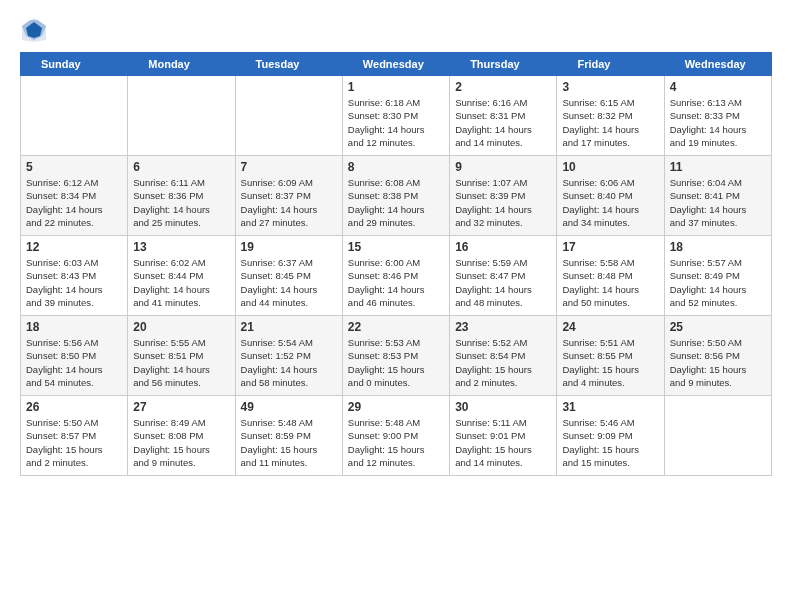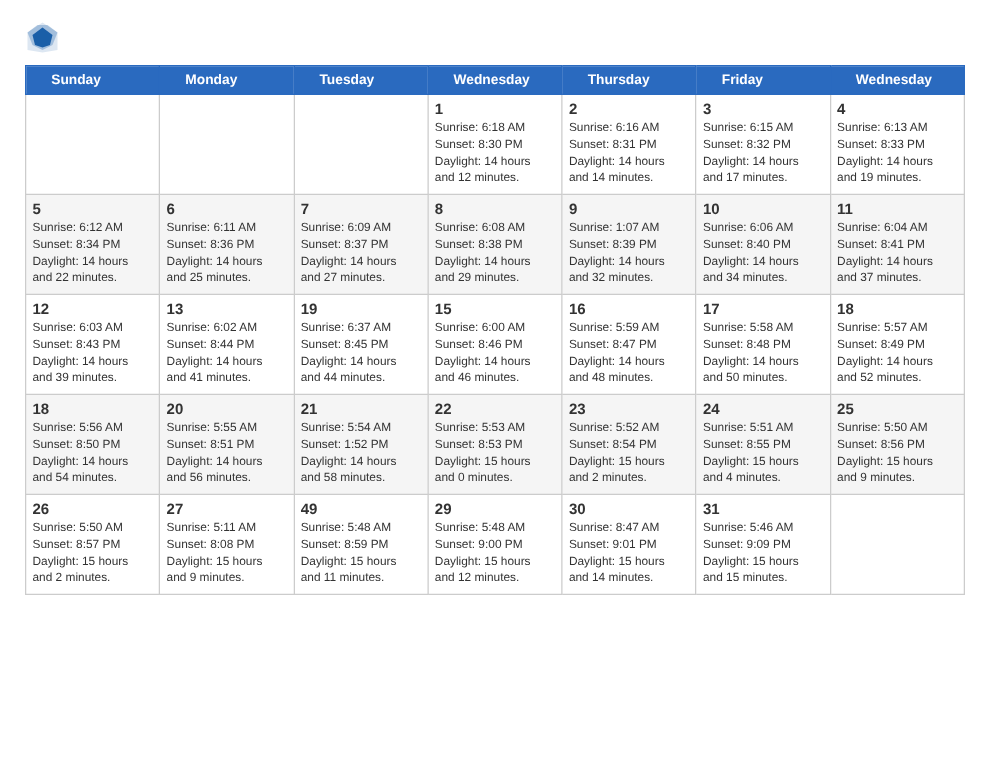--- a/index.html
+++ b/index.html
@@ -314,42 +314,42 @@
         <tr>
           <td>
             <div class="day-number">26</div>
             <div class="day-info">Sunrise: 5:50 AM</div>
             <div class="day-info">Sunset: 8:57 PM</div>
             <div class="day-info">Daylight: 15 hours</div>
             <div class="day-info">and 2 minutes.</div>
           </td>
           <td>
             <div class="day-number">27</div>
-            <div class="day-info">Sunrise: 5:11 AM</div>
+            <div class="day-info">Sunrise: 8:49 AM</div>
             <div class="day-info">Sunset: 8:08 PM</div>
             <div class="day-info">Daylight: 15 hours</div>
             <div class="day-info">and 9 minutes.</div>
           </td>
           <td>
             <div class="day-number">49</div>
             <div class="day-info">Sunrise: 5:48 AM</div>
             <div class="day-info">Sunset: 8:59 PM</div>
             <div class="day-info">Daylight: 15 hours</div>
             <div class="day-info">and 11 minutes.</div>
           </td>
           <td>
             <div class="day-number">29</div>
             <div class="day-info">Sunrise: 5:48 AM</div>
             <div class="day-info">Sunset: 9:00 PM</div>
             <div class="day-info">Daylight: 15 hours</div>
             <div class="day-info">and 12 minutes.</div>
           </td>
           <td>
             <div class="day-number">30</div>
-            <div class="day-info">Sunrise: 8:47 AM</div>
+            <div class="day-info">Sunrise: 5:11 AM</div>
             <div class="day-info">Sunset: 9:01 PM</div>
             <div class="day-info">Daylight: 15 hours</div>
             <div class="day-info">and 14 minutes.</div>
           </td>
           <td>
             <div class="day-number">31</div>
             <div class="day-info">Sunrise: 5:46 AM</div>
             <div class="day-info">Sunset: 9:09 PM</div>
             <div class="day-info">Daylight: 15 hours</div>
             <div class="day-info">and 15 minutes.</div>

